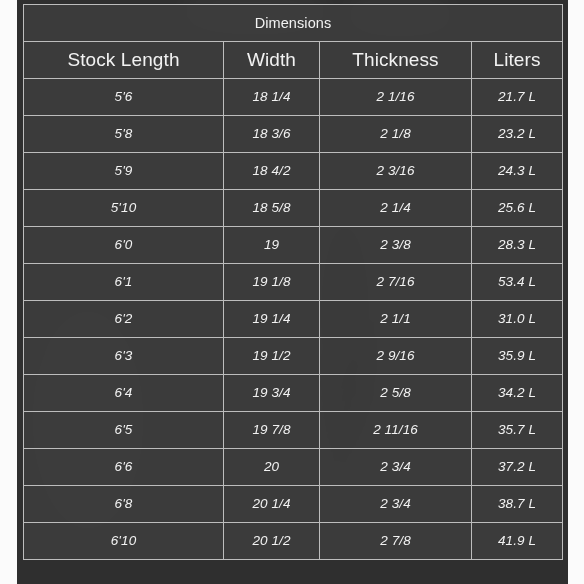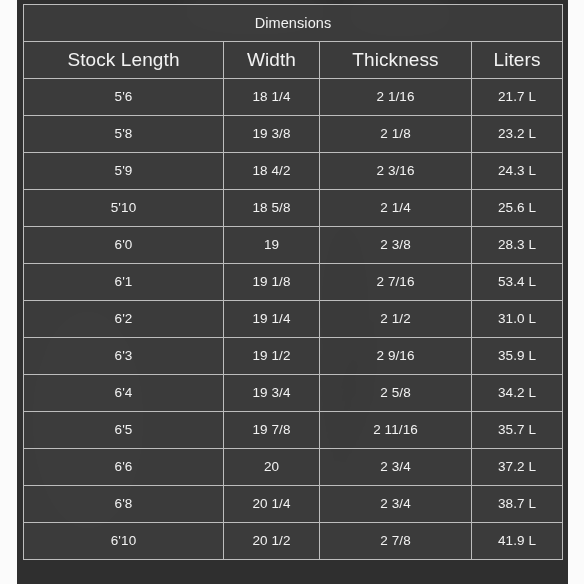--- a/index.html
+++ b/index.html
@@ -109,20 +109,21 @@
     letter-spacing: 0.1px;
   }
   .head-cell {
     font-size: 19px;
     letter-spacing: 0.1px;
   }
   .data-cell {
     font-size: 13.5px;
     color: #ececec;
     letter-spacing: 0.1px;
+    font-style: italic;
   }
   
   col.c-stock { width: 200px; }
   col.c-width { width: 96px; }
   col.c-thick { width: 152px; }
   col.c-liters { width: 91px; }
 </style>
 </head>
 <body>
 
@@ -158,21 +159,21 @@
       </thead>
       <tbody id="table-body">
           <tr>
             <td class="data-cell">5'6</td>
             <td class="data-cell">18 1/4</td>
             <td class="data-cell">2 1/16</td>
             <td class="data-cell">21.7 L</td>
           </tr>
           <tr>
             <td class="data-cell">5'8</td>
-            <td class="data-cell">19 3/8</td>
+            <td class="data-cell">18 3/6</td>
             <td class="data-cell">2 1/8</td>
             <td class="data-cell">23.2 L</td>
           </tr>
           <tr>
             <td class="data-cell">5'9</td>
             <td class="data-cell">18 4/2</td>
             <td class="data-cell">2 3/16</td>
             <td class="data-cell">24.3 L</td>
           </tr>
           <tr>
@@ -189,21 +190,21 @@
           </tr>
           <tr>
             <td class="data-cell">6'1</td>
             <td class="data-cell">19 1/8</td>
             <td class="data-cell">2 7/16</td>
             <td class="data-cell">53.4 L</td>
           </tr>
           <tr>
             <td class="data-cell">6'2</td>
             <td class="data-cell">19 1/4</td>
-            <td class="data-cell">2 1/2</td>
+            <td class="data-cell">2 1/1</td>
             <td class="data-cell">31.0 L</td>
           </tr>
           <tr>
             <td class="data-cell">6'3</td>
             <td class="data-cell">19 1/2</td>
             <td class="data-cell">2 9/16</td>
             <td class="data-cell">35.9 L</td>
           </tr>
           <tr>
             <td class="data-cell">6'4</td>

